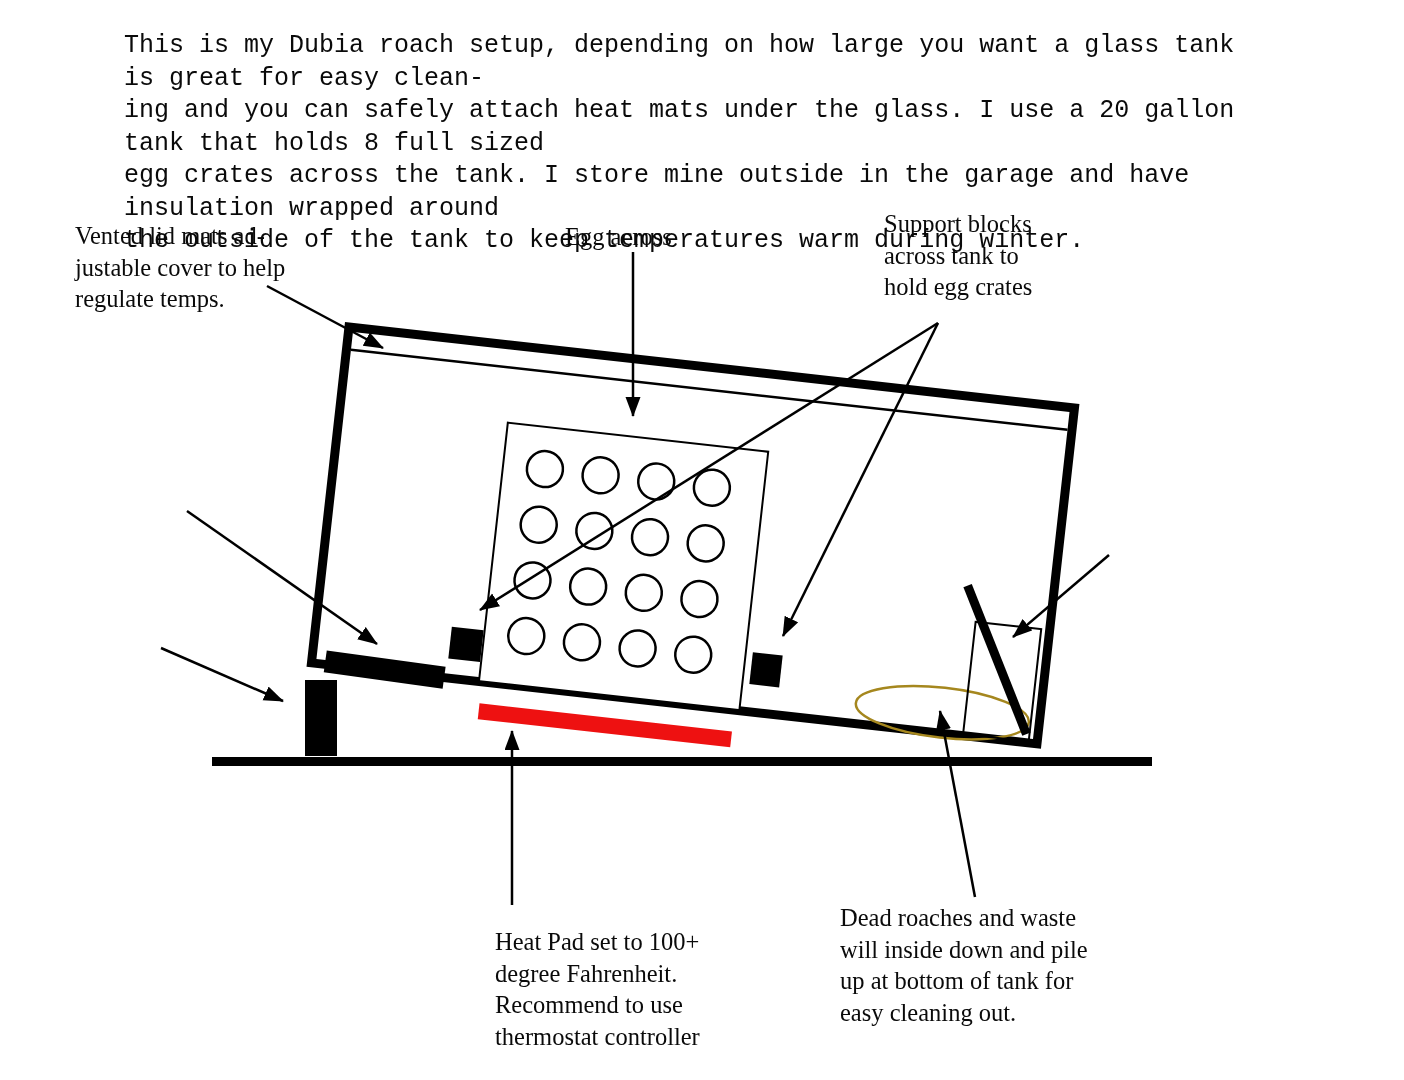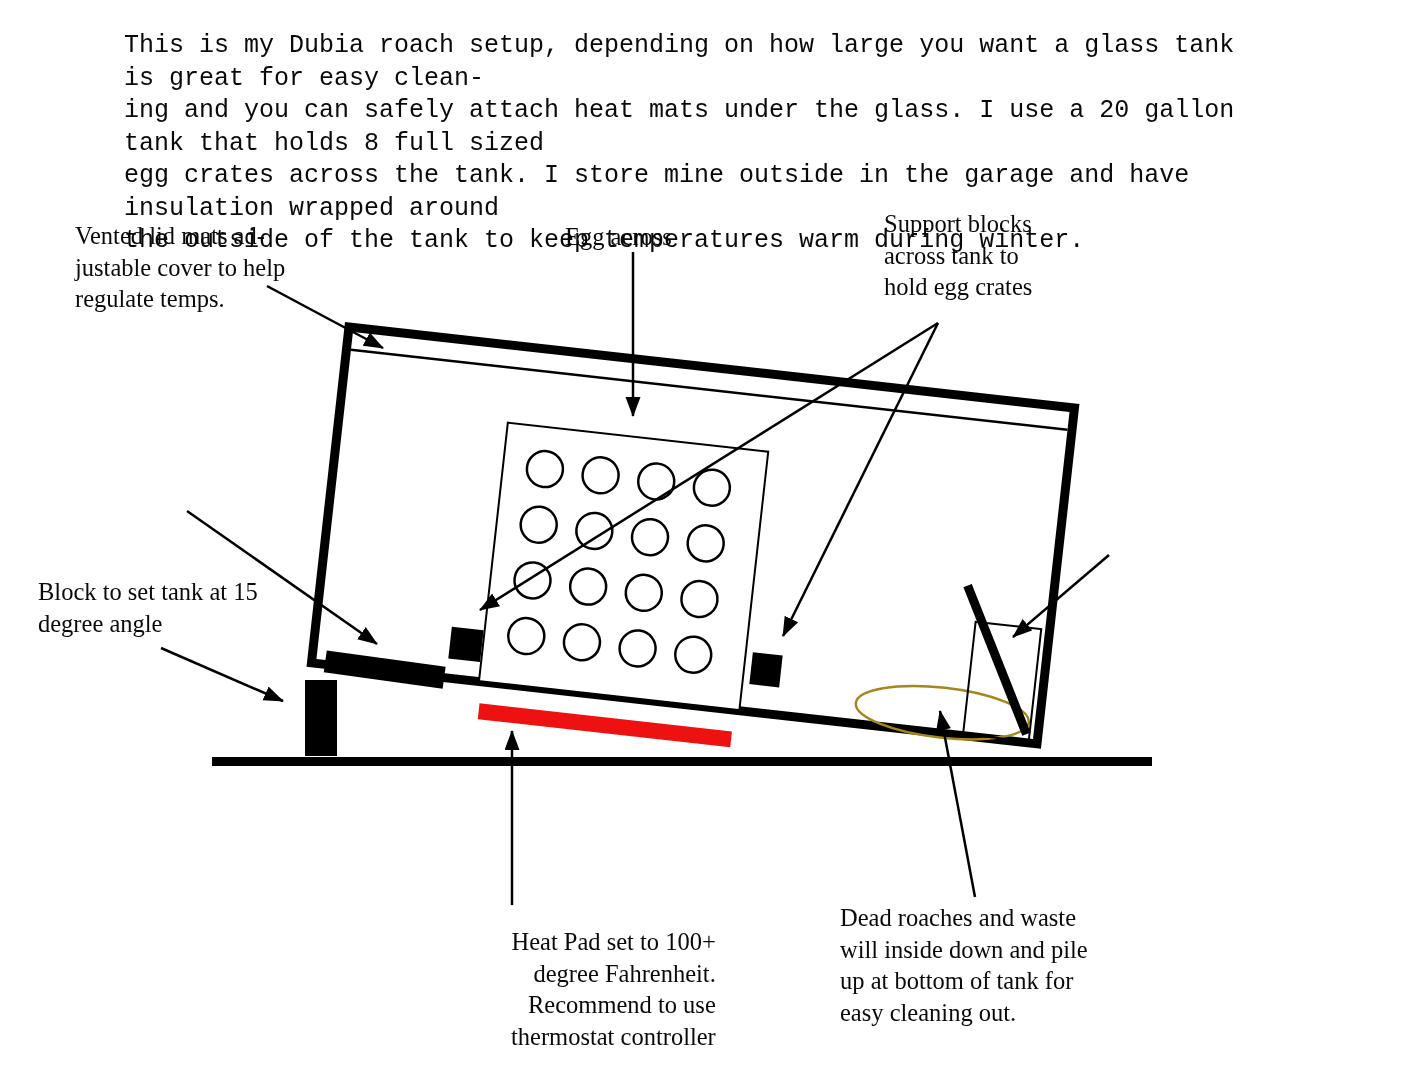--- a/index.html
+++ b/index.html
@@ -27,43 +27,41 @@
     line-height:31.5px;
     white-space:pre-line;
     z-index:3;
   }
   .lbl-vented   {left:75px;   top:220px;}
   .lbl-egg      {left:565px;  top:221px;}
   .lbl-support  {left:884px;  top:208px;}
   .lbl-feeding  {left:68px;   top:414px;}
   .lbl-block    {left:38px;   top:576px;}
   .lbl-dump     {left:1120px; top:446px;}
-  .lbl-heat     {left:511px;  top:926px;text-align:right;}
+  .lbl-heat     {left:495px;  top:926px;}
   .lbl-dead     {left:840px;  top:902px;}
   svg.diagram{position:absolute;left:0;top:0;z-index:1;}
 </style>
 </head>
 <body>
 
 <div class="page">
 
   <div class="intro">This is my Dubia roach setup, depending on how large you want a glass tank is great for easy clean-
 ing and you can safely attach heat mats under the glass. I use a 20 gallon tank that holds 8 full sized
 egg crates across the tank. I store mine outside in the garage and have insulation wrapped around
 the outside of the tank to keep temperatures warm during winter.</div>
 
   <div class="label lbl-vented">Vented lid mats ad-
 justable cover to help
 regulate temps.</div>
   <div class="label lbl-egg">Egg across</div>
   <div class="label lbl-support">Support blocks
 across tank to
 hold egg crates</div>
-  <div class="label lbl-block">Block to set tank at 15
-degree angle</div>
   <div class="label lbl-heat">Heat Pad set to 100+
 degree Fahrenheit.
 Recommend to use
 thermostat controller</div>
   <div class="label lbl-dead">Dead roaches and waste
 will inside down and pile
 up at bottom of tank for
 easy cleaning out.</div>
 
   <svg class="diagram" width="1404" height="1080" viewBox="0 0 1404 1080">

